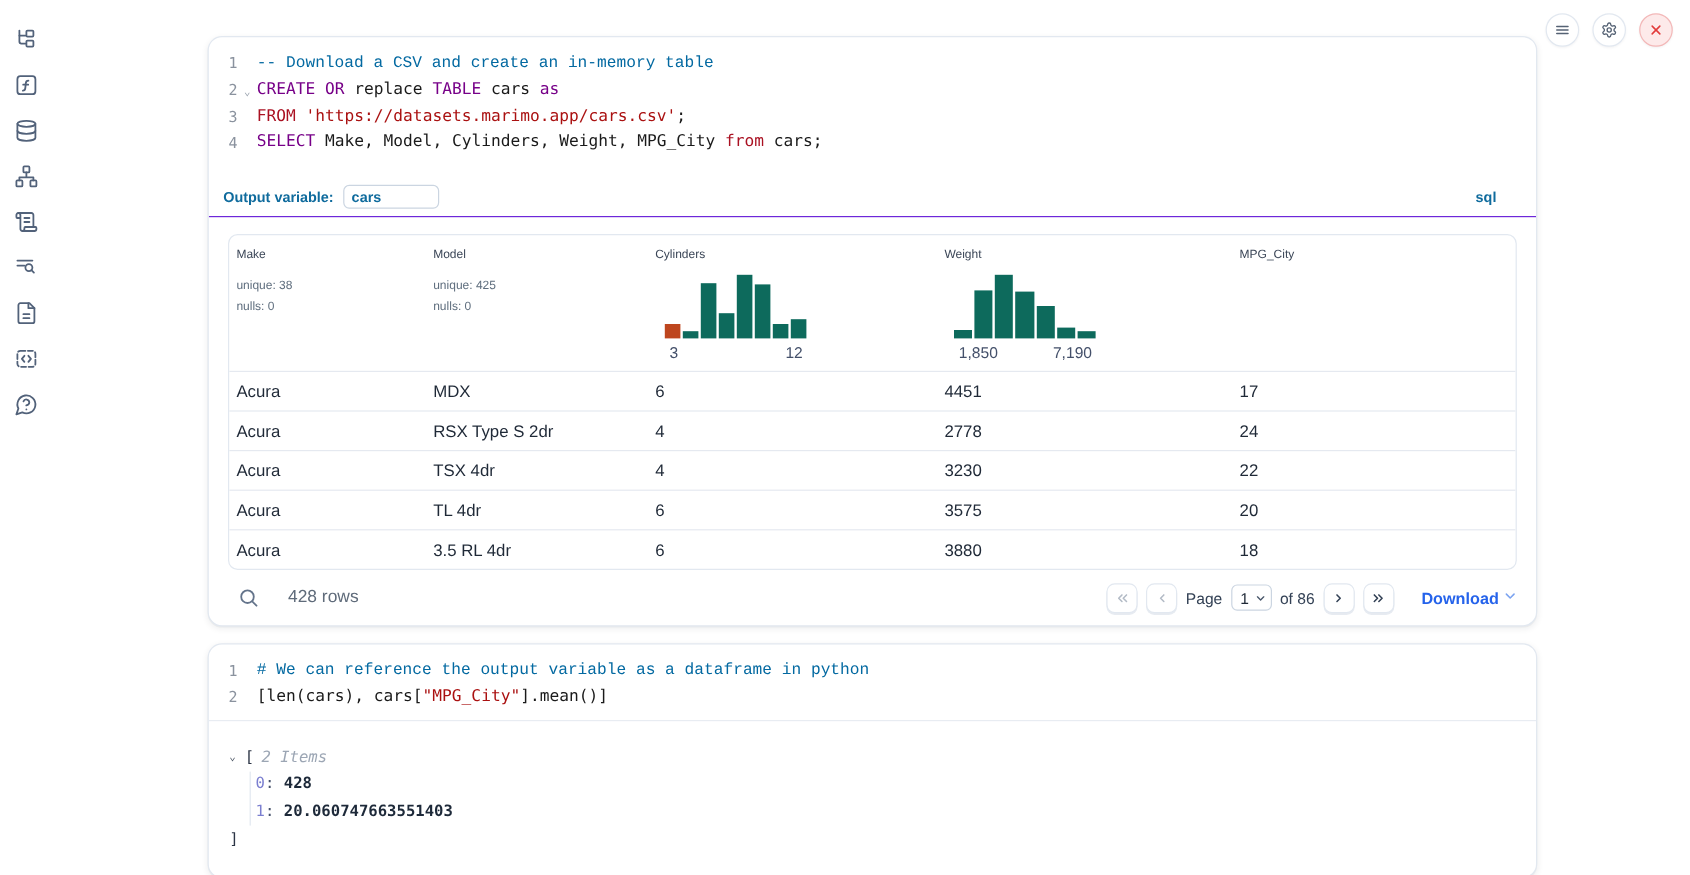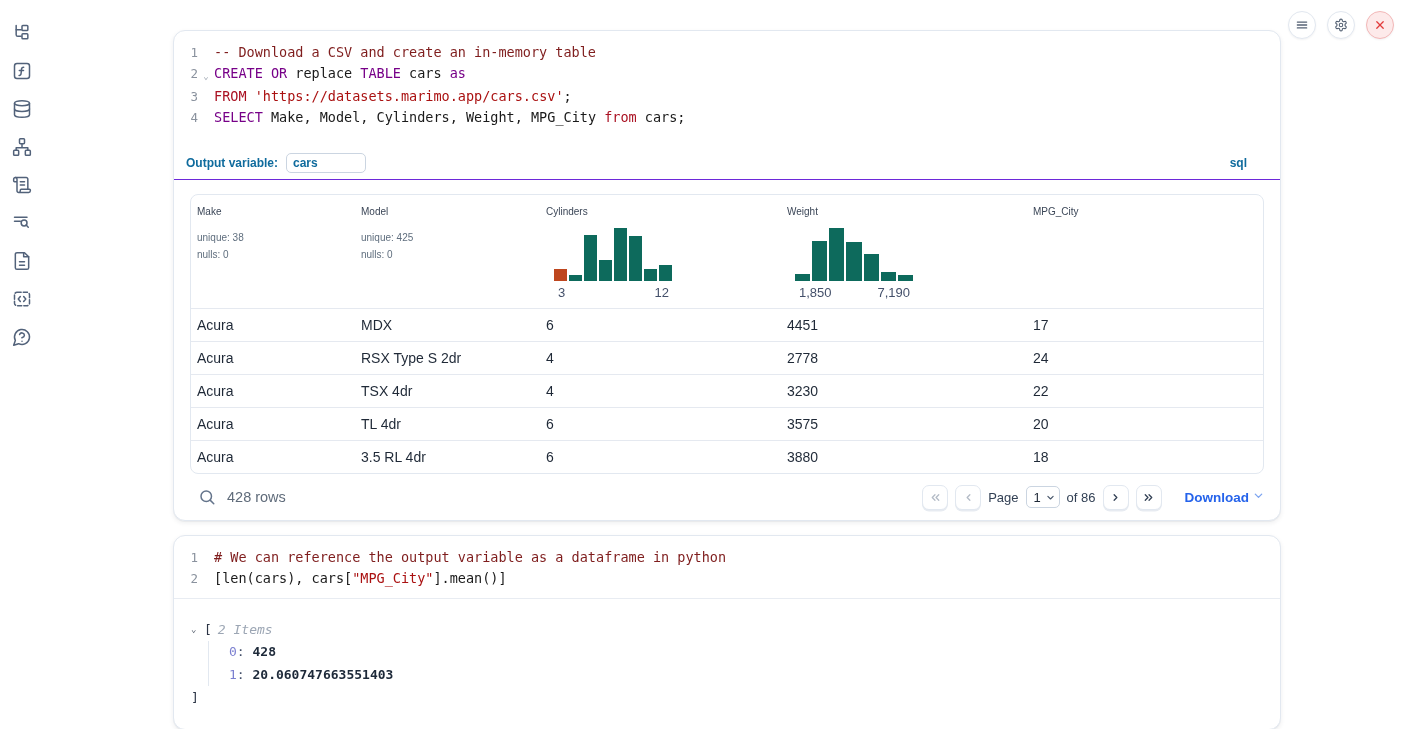--- a/index.html
+++ b/index.html
@@ -29,21 +29,21 @@
 
   .code-area { padding:11px 0 9px 0; }
   .code-line { display:flex; line-height:20px; font-family:"DejaVu Sans Mono", monospace;
     font-size:13.5px; }
   .gutter { width:24px; flex:0 0 24px; text-align:right; color:#8a929e; font-size:12.5px;
     font-family:"DejaVu Sans Mono", monospace; padding-top:1px; }
   .fold { width:16px; flex:0 0 16px; text-align:center; color:#98a1ad; font-size:9px;
     padding-top:3px; cursor:pointer; }
   .codetext { white-space:pre; color:#1a1a1a; }
   .codetext span { white-space:pre; }
-  .tok-com { color:#7f1d1d; }
+  .tok-com { color:#0369a1;font-family:Liberation Mono, monospace; }
   .tok-kw  { color:#770088; }
   .tok-from{ color:#aa1122; }
   .tok-str { color:#aa1111; }
   .tok-pl  { color:#1a1a1a; }
 
   
   .outvar-row { display:flex; align-items:center; padding:4px 33px 6px 12px;
     border-bottom:1px solid #6d28d9;margin-top:12px; }
   .outvar-label { font-size:12px; font-weight:bold; color:#0f6b9d; }
   .outvar-input { margin-left:8px; width:80px; height:20px; border:1px solid #cbd5e1;
@@ -63,21 +63,21 @@
   .hist-bar { flex:1 1 0; border-radius:0; }
   .hist-labels { display:flex; justify-content:space-between; padding:0 3px 0 4px;
     margin-top:4px; font-size:13px; color:#44506a; }
   .trow { display:grid; grid-template-columns:164px 185px 241px 246px 1fr;
     border-top:1px solid #e5e9f0; height:33px; align-items:center; }
   .td { padding-left:6px; font-size:14px; color:#1f2937; }
 
   
   .tfooter { margin:0 16px; height:46px; display:flex; align-items:center; }
   .search-btn { color:#64748b; width:18px; height:18px; margin-left:8px; cursor:pointer; }
-  .rowcount { margin-left:11px; font-size:14.5px; color:#5f6b7a; }
+  .rowcount { margin-left:24px; font-size:14.5px; color:#5f6b7a; }
   .pager { margin-left:auto; display:flex; align-items:center; gap:7px; }
   .page-btn { width:26px; height:25px; border:1px solid #e2e8f0; border-radius:7px;
     background:#fff; display:flex; align-items:center; justify-content:center;
     box-shadow:0 1.5px 0 #e7ebf1; cursor:pointer; }
   .page-btn svg { width:13px; height:13px; }
   .page-btn.muted { color:#b3bbc6; }
   .page-btn.active { color:#334155; }
   .page-label, .page-of { font-size:13px; color:#334155; }
   .page-select { min-width:34px; height:22px; border:1px solid #cbd5e1; border-radius:5px;
     display:flex; align-items:center; justify-content:space-between; padding:0 4px 0 7px;
@@ -88,21 +88,21 @@
   .download svg { width:11px; height:11px; color:#7ba3f0; }
 
   
   .c2-code { border-bottom:1px solid #e8ecf2; }
   .tree-out { padding:20px 16px 22px 17px; font-family:"DejaVu Sans Mono", monospace;
     font-size:13px; color:#333; }
   .tree-root { display:flex; align-items:center; height:20px; }
   .tree-chev { font-size:9px; color:#4b5563; width:13px; cursor:pointer; }
   .tree-bracket { color:#2b3445; }
   .tree-items-label { margin-left:6px; font-style:italic; color:#9ca6b4; }
-  .tree-children { margin-left:17px; border-left:1px solid #e2e8f0; padding-left:20px;
+  .tree-children { margin-left:17px; border-left:1px solid #e2e8f0; padding-left:4px;
     margin-top:2px; margin-bottom:2px; }
   .tree-item { line-height:22.5px; }
   .tree-key { color:#7b7fd0; }
   .tree-colon { color:#44506a; }
   .tree-val { color:#1d2939; font-weight:600; }
   .tree-close { line-height:19px; color:#2b3445; }
 </style>
 </head>
 <body>
 

